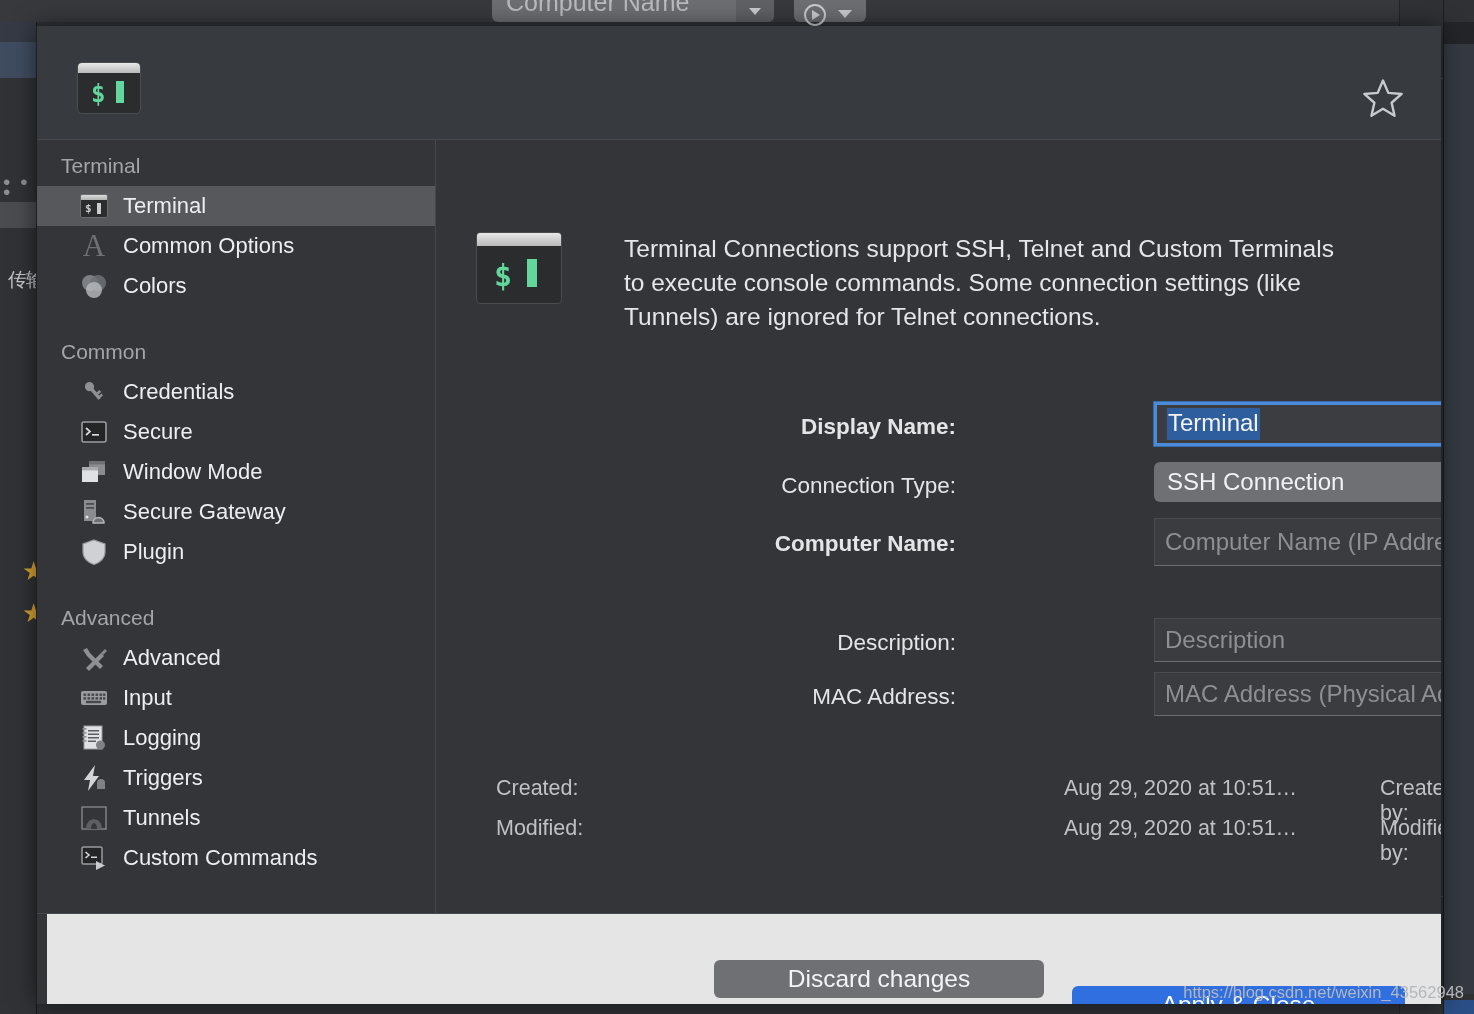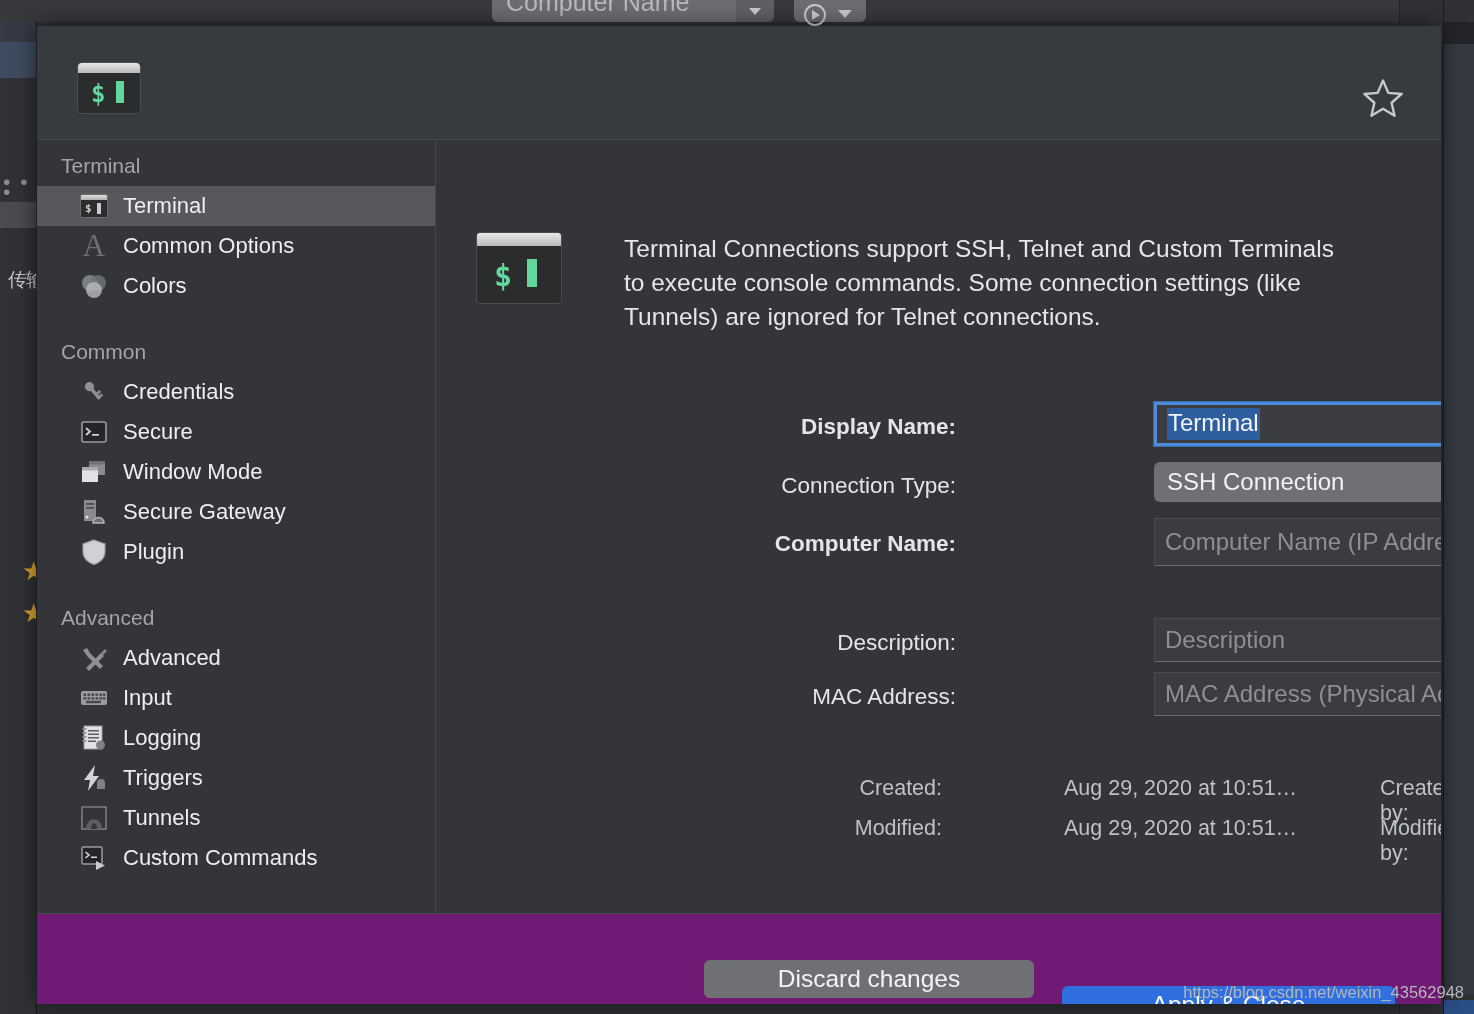--- a/index.html
+++ b/index.html
@@ -252,26 +252,26 @@
 
   .flat-field {
     position: absolute; background: #3a3c3f;
     border: 1px solid #4a4c4f; border-bottom-color: #6a6c70;
     color: #8d8f93; font-size: 24px;
     display: flex; align-items: center; padding-left: 10px;
     box-sizing: border-box;
   }
 
   .meta { position: absolute; color: #bfc1c4; font-size: 21.5px; }
-  .meta.label { text-align: right; }
+  .meta.label { }
 
   
   .dlg-footer {
-    position: absolute; left: 0; right: 0; bottom: 0; height: 90px;
-    background: #701a75;
+    position: absolute; left: 10px; right: 0; bottom: 0; height: 90px;
+    background: #e5e5e5;
   }
   .btn {
     position: absolute; border-radius: 6px; border: none;
     font-size: 24.5px; cursor: pointer;
     display: flex; align-items: center; justify-content: center;
     font-family: "Liberation Sans", sans-serif;
   }
   #btn-discard {
     left: 667px; top: 46px; width: 330px; height: 38px;
     background: #6e7074; color: #f2f4f6;

